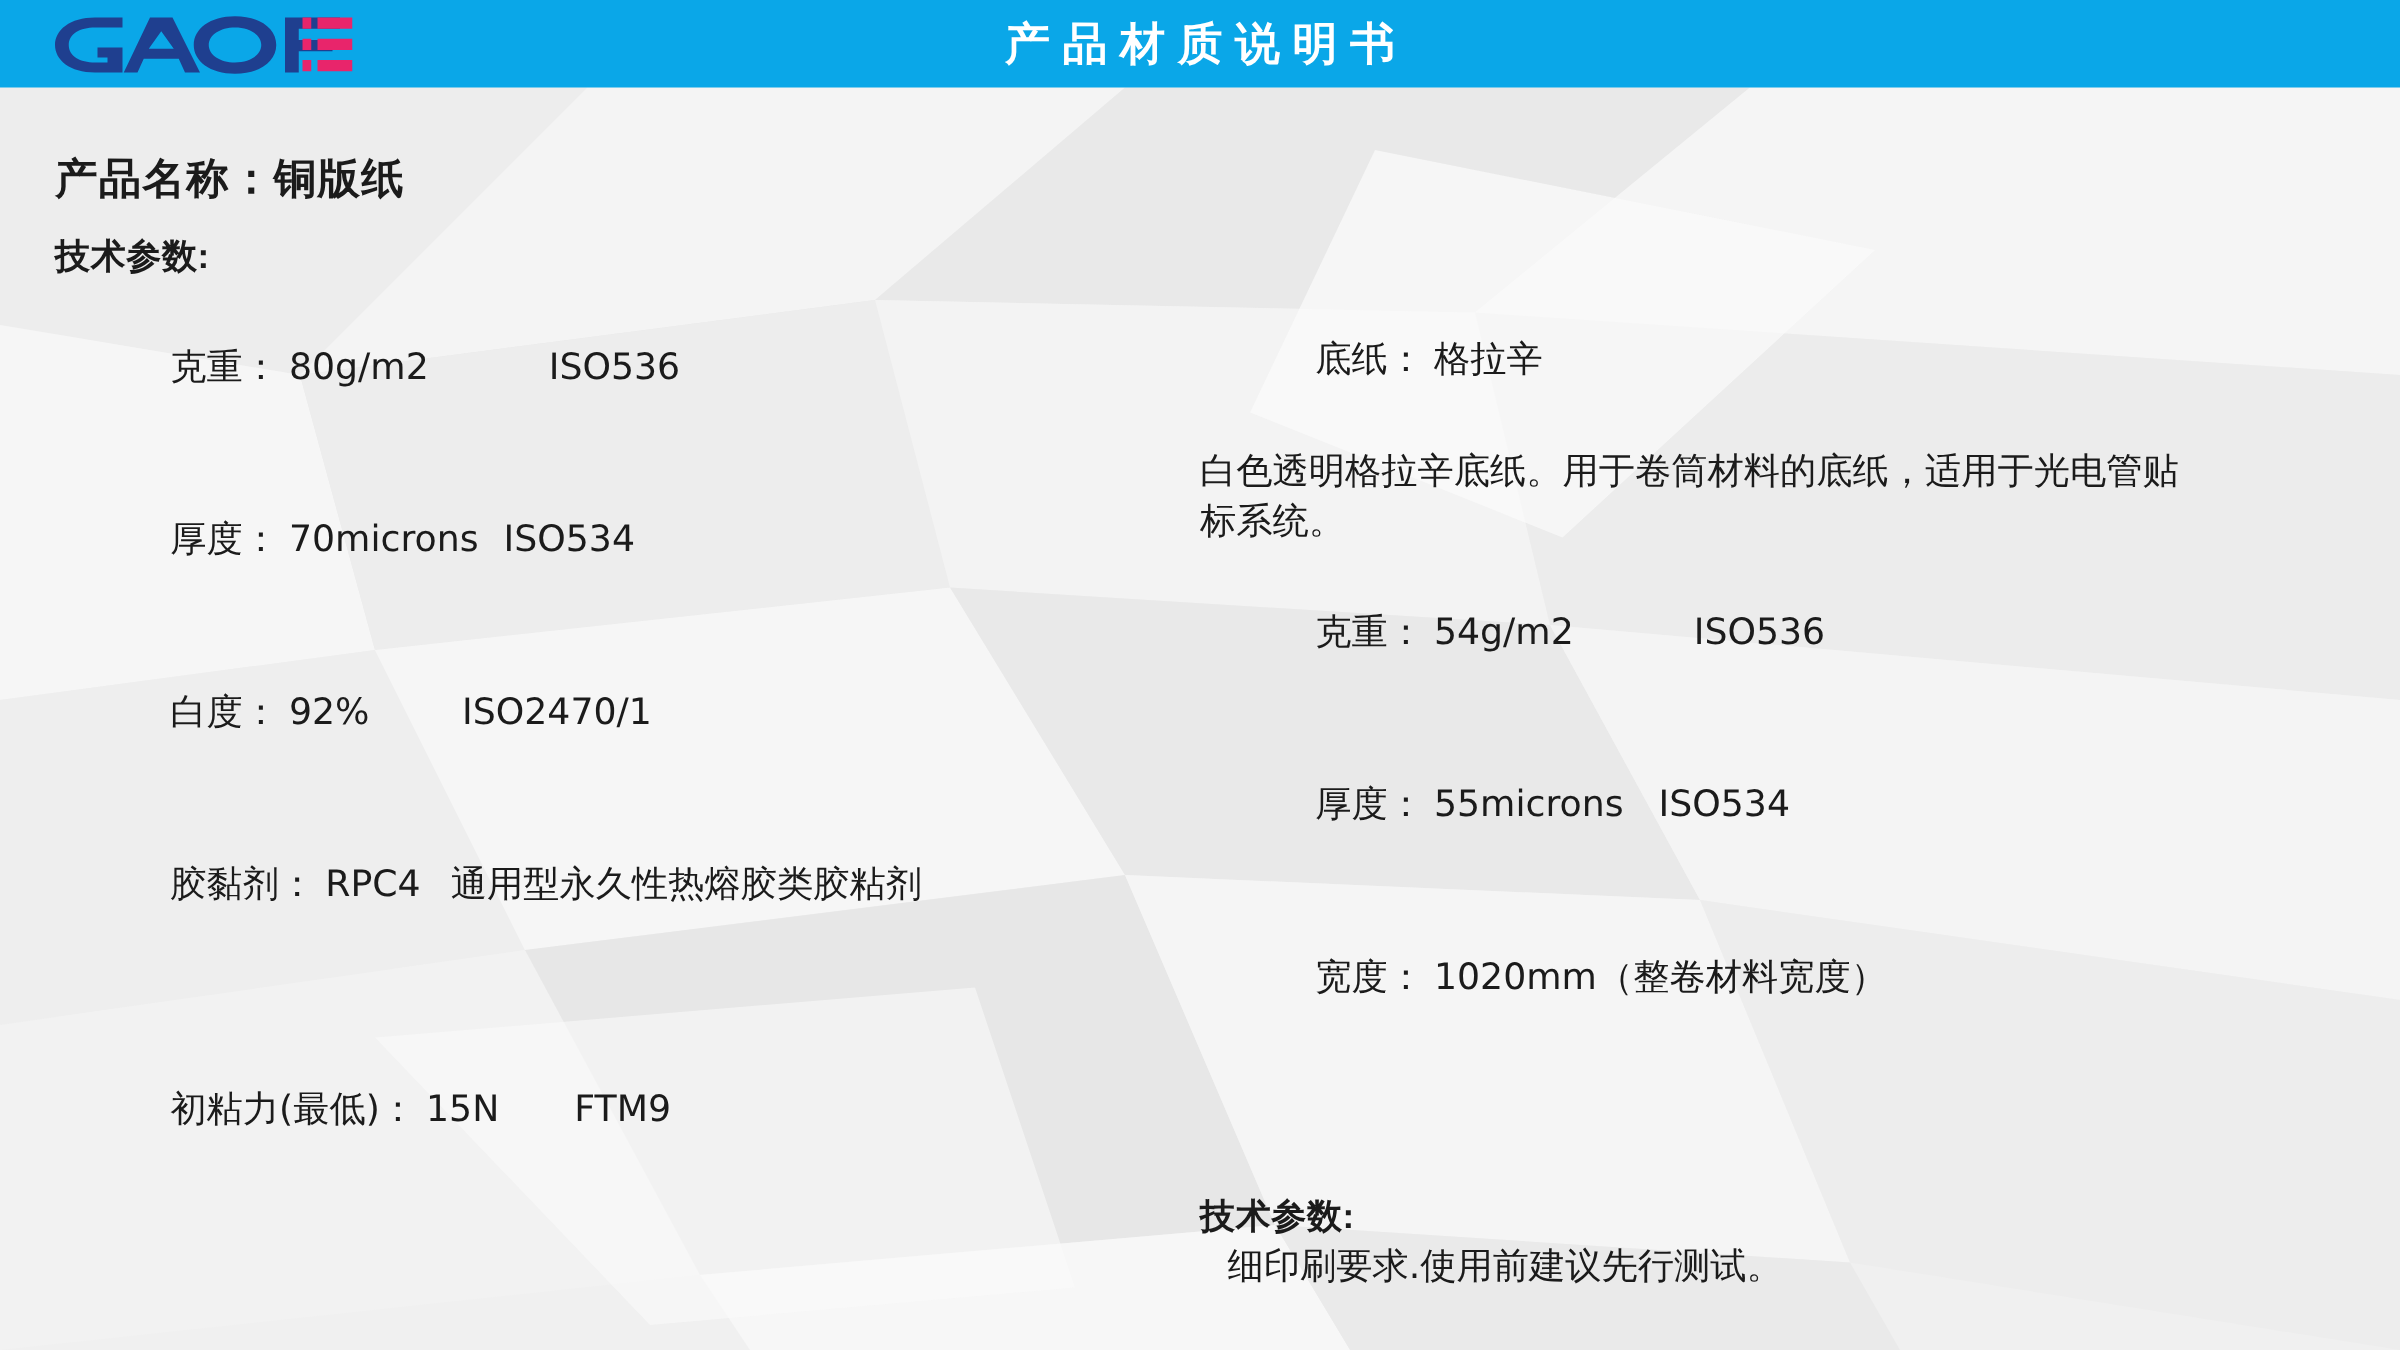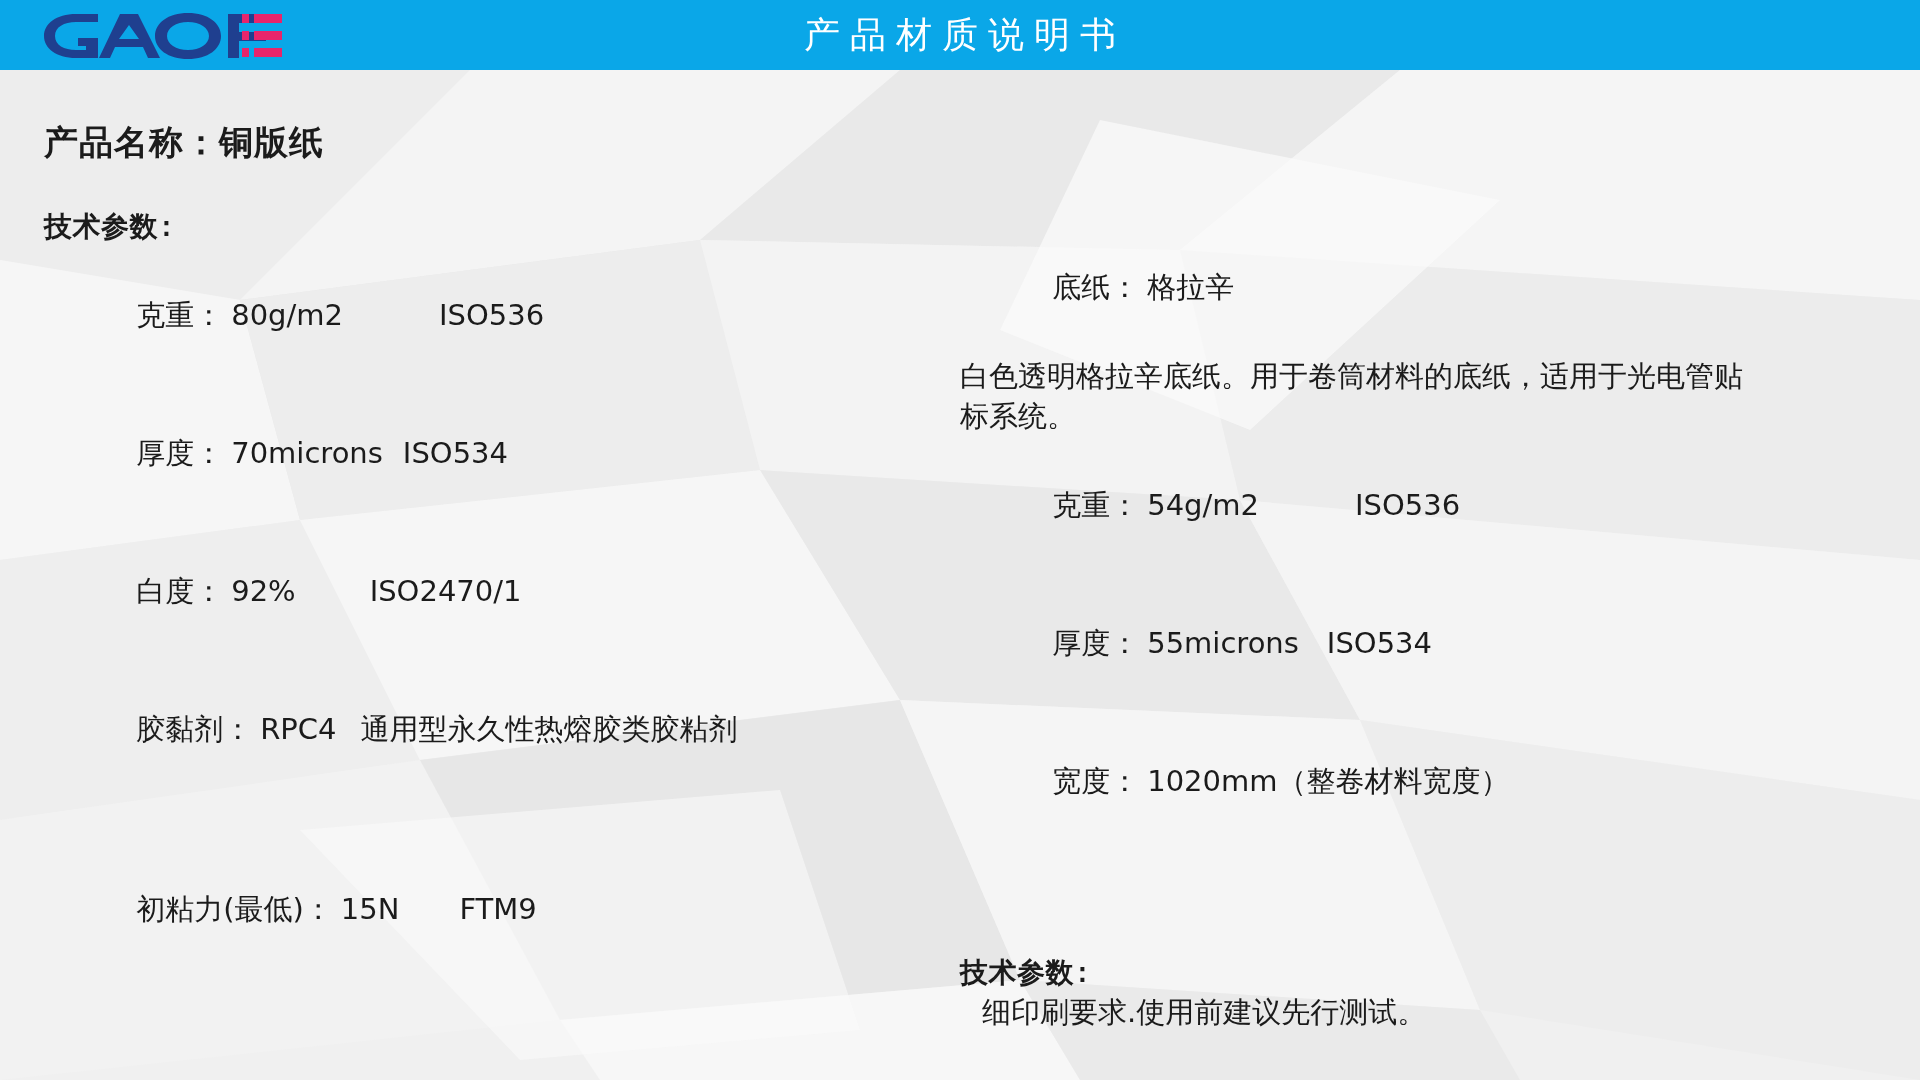--- a/index.html
+++ b/index.html
@@ -18,40 +18,40 @@
   
   #header {
     position:absolute; top:0; left:0; width:1920px; height:70px;
     background:#0aa7e8;
     display:flex; align-items:center;
   }
   #logo { position:absolute; left:42px; top:12px; width:240px; height:48px; }
   #title {
     position:absolute; left:0; top:0; width:1920px; height:70px;
     display:flex; align-items:center; justify-content:center;
-    color:#ffffff; font-size:36px; font-weight:normal;
+    color:#ffffff; font-size:36px; font-weight:bold;
     letter-spacing:10px; text-indent:10px;
     font-family:"DejaVu Sans","Liberation Sans",sans-serif;
   }
 
   
   #content { position:absolute; top:70px; left:0; width:1920px; height:1010px; }
 
   .col { position:absolute; color:#1b1b1b; }
   #col-left  { left:44px;  top:0; width:880px; }
   #col-right { left:960px; top:0; width:900px; }
 
   .prodname {
     font-size:34px; font-weight:bold; letter-spacing:1px;
-    margin-top:50px; margin-bottom:42px;
+    margin-top:50px; margin-bottom:20px;
     font-family:"DejaVu Sans","Liberation Sans",sans-serif;
   }
   .sec-head {
     font-size:28px; font-weight:bold; letter-spacing:0.5px;
-    font-family:Liberation Mono, monospace;
+    font-family:Liberation Sans, sans-serif;
   }
   .line {
     font-size:29px; line-height:46px; white-space:pre;
     font-family:"DejaVu Sans","Liberation Sans",sans-serif;
     font-weight:400;
   }
   .gap-md { height:42px; }
   .gap-lg { height:56px; }
 
   .para {

